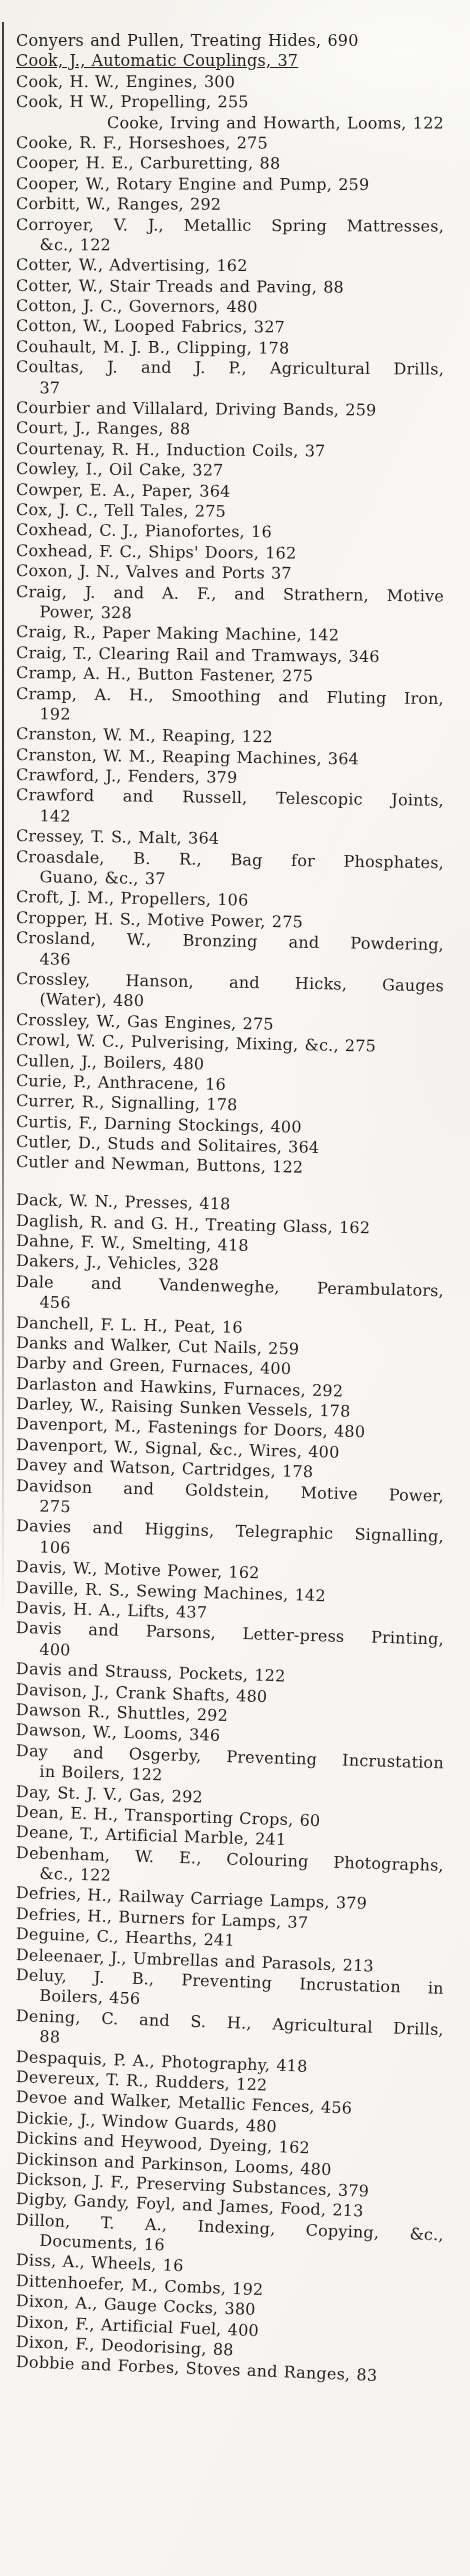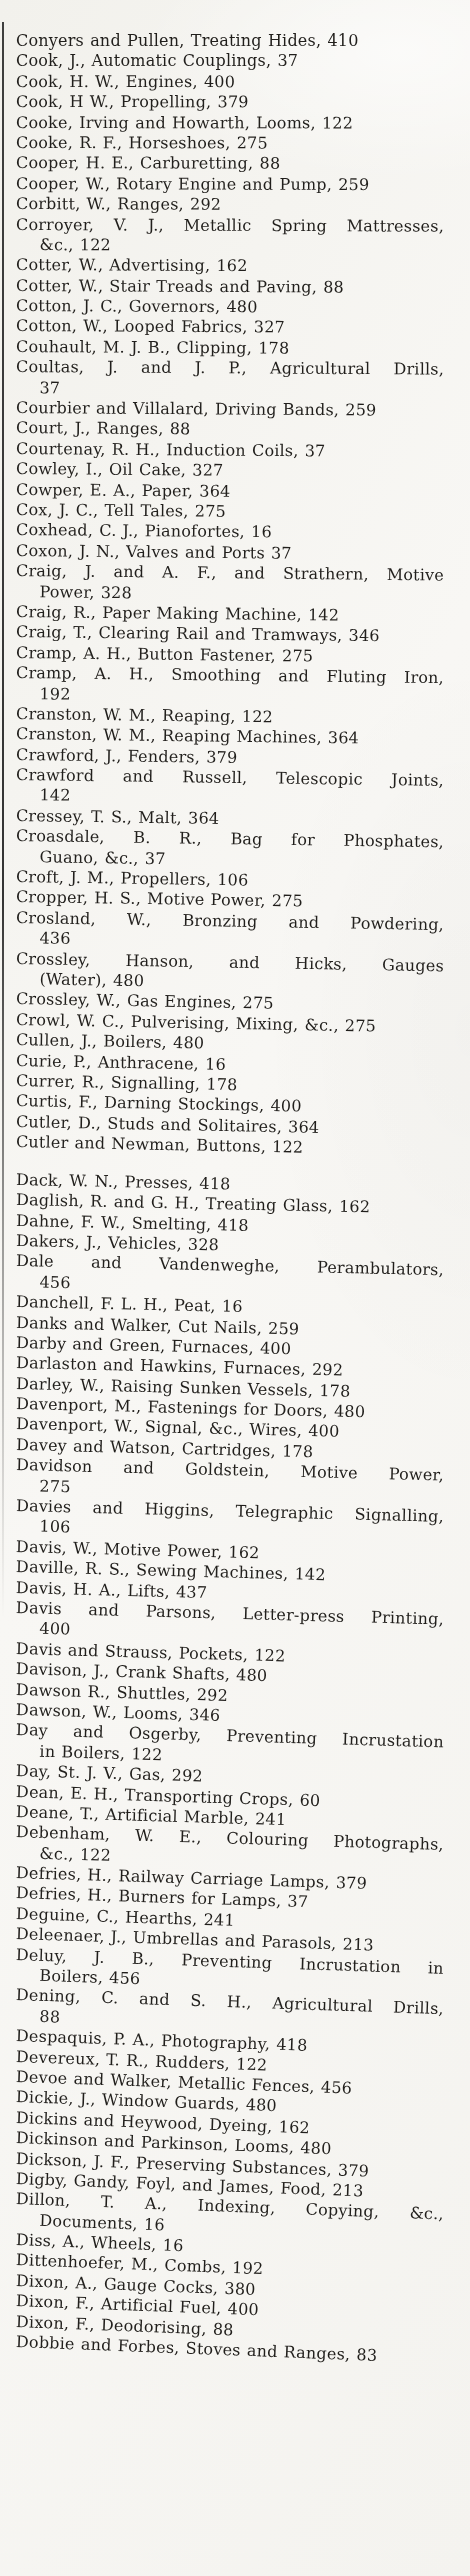--- a/index.html
+++ b/index.html
@@ -53,33 +53,33 @@
   .ln.cont{padding-left:23.5px;}
 </style>
 </head>
 <body>
 
 <div class="page">
   <div class="rule"></div>
   <main class="col">
       <section class="section">
         <div class="entry">
-          <div class="ln" style="transform: rotate(0deg);">Conyers and Pullen, Treating Hides, 410</div>
-        </div>
-        <div class="entry">
-          <div class="ln" style="transform: rotate(0.018deg);">Cook, J., Automatic Couplings, 37</div>
-        </div>
-        <div class="entry">
-          <div class="ln" style="transform: rotate(0.036deg);">Cook, H. W., Engines, 400</div>
-        </div>
-        <div class="entry">
-          <div class="ln" style="transform: rotate(0.055deg);">Cook, H W., Propelling, 379</div>
-        </div>
-        <div class="entry">
-          <div class="ln" style="transform: rotate(0.073deg);">Cooke, Irving and Howarth, Looms, 122</div>
+          <div class="ln" style="transform: rotate(0deg);">Conyers and Pullen, Treating Hides, 690</div>
+        </div>
+        <div class="entry">
+          <div class="ln" style="transform: rotate(0.018deg); text-decoration: underline;">Cook, J., Automatic Couplings, 37</div>
+        </div>
+        <div class="entry">
+          <div class="ln" style="transform: rotate(0.036deg);">Cook, H. W., Engines, 300</div>
+        </div>
+        <div class="entry">
+          <div class="ln" style="transform: rotate(0.055deg);">Cook, H W., Propelling, 255</div>
+        </div>
+        <div class="entry">
+          <div class="ln" style="transform: rotate(0.073deg); text-align: right;">Cooke, Irving and Howarth, Looms, 122</div>
         </div>
         <div class="entry">
           <div class="ln" style="transform: rotate(0.091deg);">Cooke, R. F., Horseshoes, 275</div>
         </div>
         <div class="entry">
           <div class="ln" style="transform: rotate(0.145deg);">Cooper, H. E., Carburetting, 88</div>
         </div>
         <div class="entry">
           <div class="ln" style="transform: rotate(0.164deg);">Cooper, W., Rotary Engine and Pump, 259</div>
         </div>
@@ -122,20 +122,23 @@
           <div class="ln" style="transform: rotate(0.455deg);">Cowley, I., Oil Cake, 327</div>
         </div>
         <div class="entry">
           <div class="ln" style="transform: rotate(0.473deg);">Cowper, E. A., Paper, 364</div>
         </div>
         <div class="entry">
           <div class="ln" style="transform: rotate(0.491deg);">Cox, J. C., Tell Tales, 275</div>
         </div>
         <div class="entry">
           <div class="ln" style="transform: rotate(0.509deg);">Coxhead, C. J., Pianofortes, 16</div>
+        </div>
+        <div class="entry">
+          <div class="ln" style="transform: rotate(0.527deg);">Coxhead, F. C., Ships' Doors, 162</div>
         </div>
         <div class="entry">
           <div class="ln" style="transform: rotate(0.545deg);">Coxon, J. N., Valves and Ports 37</div>
         </div>
         <div class="entry">
           <div class="ln j" style="transform: rotate(0.6deg);">Craig, J. and A. F., and Strathern, Motive</div>
           <div class="ln cont" style="transform: rotate(0.618deg);">Power, 328</div>
         </div>
         <div class="entry">
           <div class="ln" style="transform: rotate(0.636deg);">Craig, R., Paper Making Machine, 142</div>

